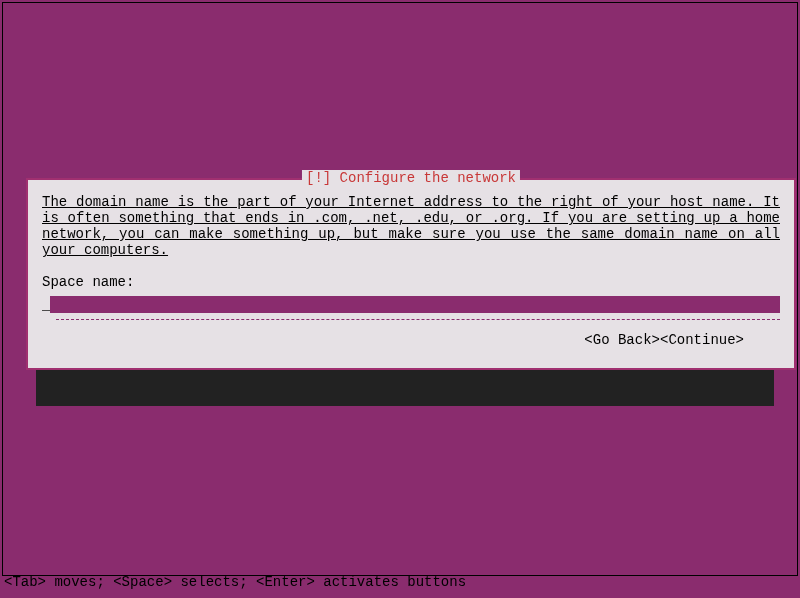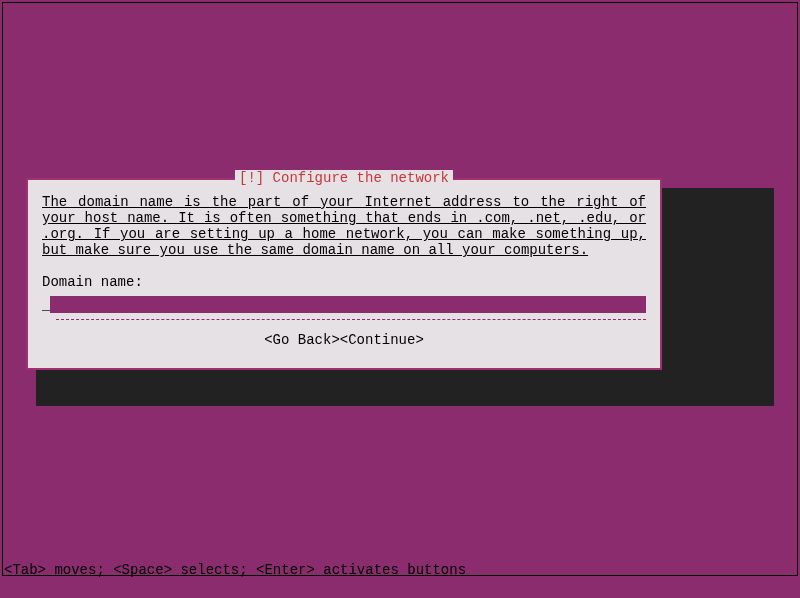--- a/index.html
+++ b/index.html
@@ -26,21 +26,21 @@
     top: 188px;
     left: 36px;
     width: 738px;
     height: 218px;
     background: #222;
   }
   .dialog {
     position: absolute;
     top: 178px;
     left: 26px;
-    width: 636px;
+    width: 770px;
     background: #e6e1e5;
     border: 2px solid #a03070;
     padding: 0;
   }
   .dialog-header {
     position: absolute;
     top: -10px;
     left: 50%;
     transform: translateX(-50%);
     background: #e6e1e5;
@@ -82,46 +82,46 @@
     font-family: inherit;
     font-size: inherit;
     padding: 0 2px;
   }
   .underline {
     border-top: 1px dashed #8a2c6e;
     margin: 0 0 12px 14px;
   }
   .button-row {
     display: flex;
-    justify-content: center;
+    justify-content: flex-end;
     padding: 0 36px 8px 36px;
   }
   .btn {
     color: #000;
     cursor: pointer;
   }
   .footer {
     position: absolute;
-    bottom: 20px;
+    bottom: 8px;
     left: 4px;
     color: #000;
   }
 </style>
 </head>
 <body>
 
 <div class="screen-border"></div>
 
 <div class="shadow"></div>
 
 <div class="dialog">
   <div class="dialog-header">[!] Configure the network</div>
   <div class="dialog-body">
     <div class="description">The domain name is the part of your Internet address to the right of your host name.  It is often something that ends in .com, .net, .edu, or .org.  If you are setting up a home network, you can make something up, but make sure you use the same domain name on all your computers.</div>
-    <div class="field-label">Domain name:</div>
+    <div class="field-label">Space name:</div>
     <div class="input-row">
       <span class="cursor">_</span>
       <input class="input-field" type="text" value="" style="">
     </div>
     <div class="underline"></div>
     <div class="button-row">
       <span class="btn">&lt;Go Back&gt;</span>
       <span class="btn">&lt;Continue&gt;</span>
     </div>
   </div>

